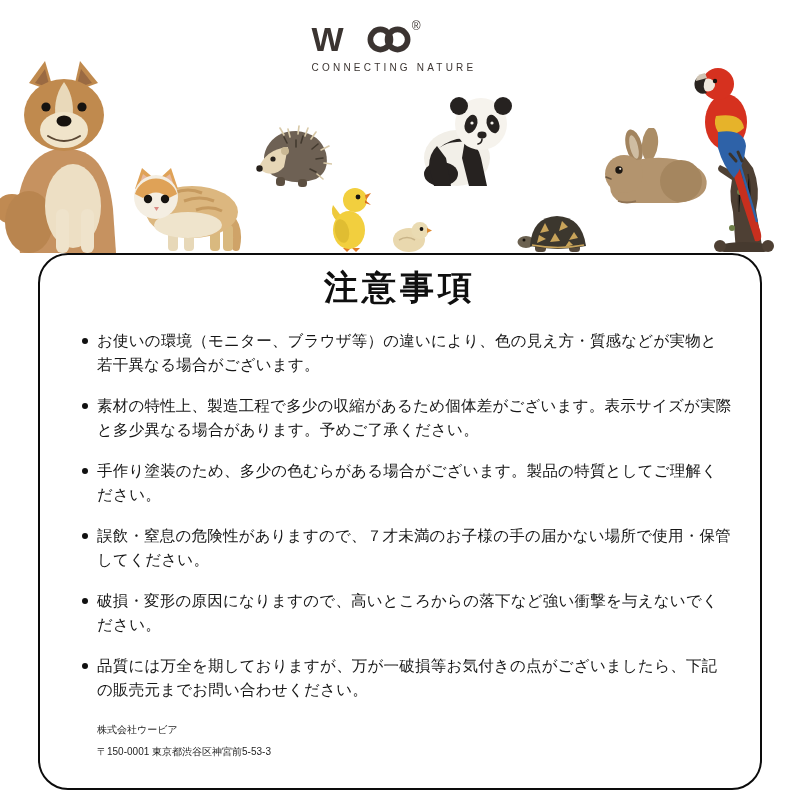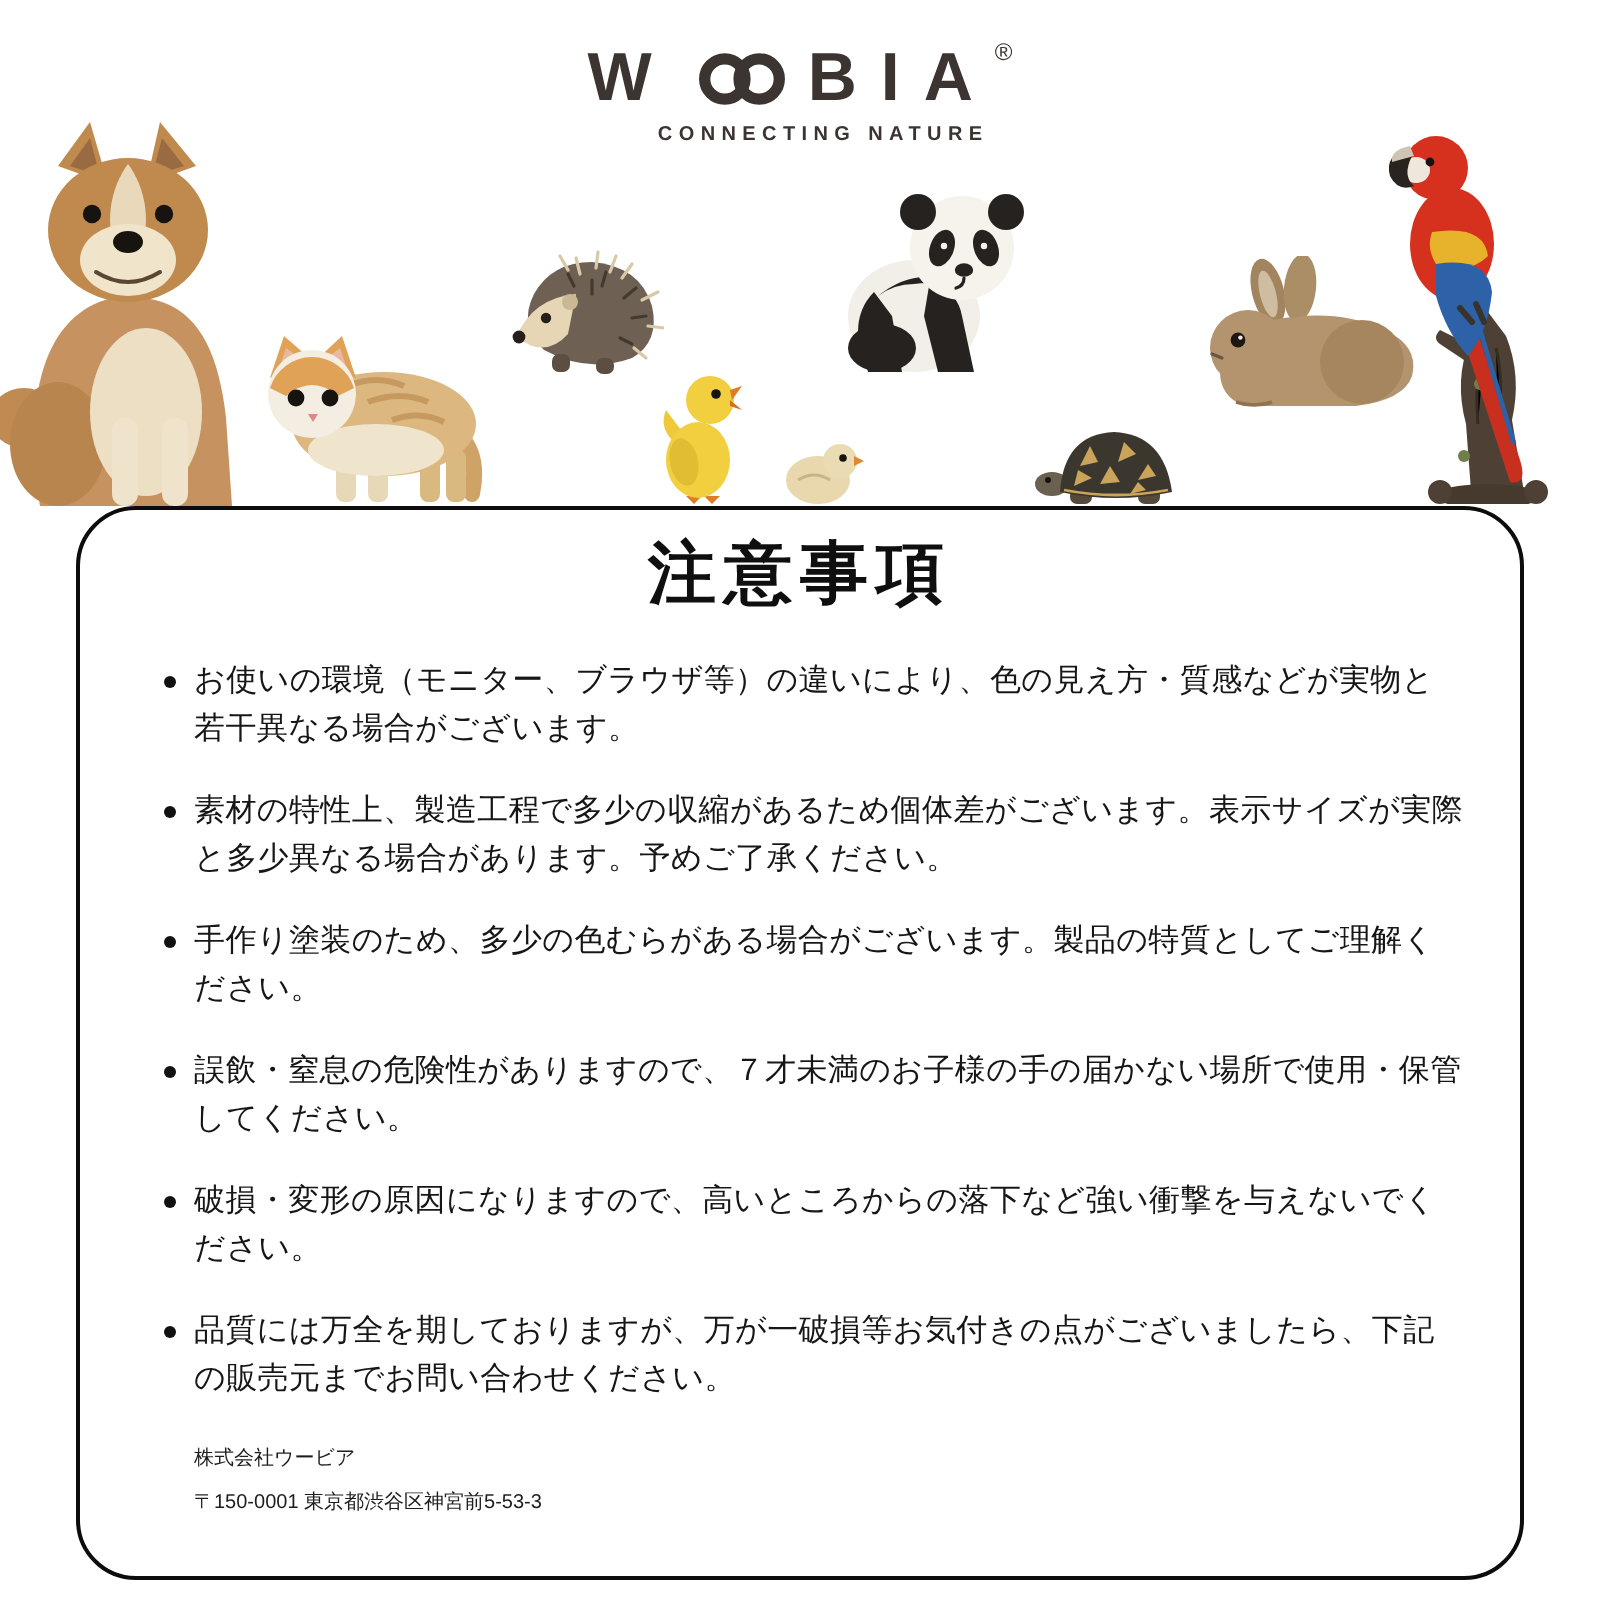--- a/index.html
+++ b/index.html
@@ -7,21 +7,21 @@
     width:800px;height:800px;background:#ffffff;overflow:hidden;
     font-family:"Liberation Sans",sans-serif;position:relative;
   }
   
   .hero{position:relative;height:253px;z-index:2}
   .brand{width:max-content;margin:0 auto;padding-top:22px;position:relative;z-index:3}
   .logo-row{display:flex;align-items:center;gap:9px;color:#3b3431}
   .logo-letters{font-size:34px;font-weight:600;letter-spacing:12px;line-height:1;color:#3b3431}
   .logo-letters.right{letter-spacing:12px}
   .reg{font-size:12px;font-weight:400;align-self:flex-start;margin-left:-10px;margin-top:-3px;color:#3b3431}
-  .tagline{font-size:10px;font-weight:700;letter-spacing:3.2px;color:#3b3431;text-align:right;margin-top:6px;padding-right:12px}
+  .tagline{font-size:10px;font-weight:400;letter-spacing:3.2px;color:#3b3431;text-align:right;margin-top:6px;padding-right:12px}
   
   .figure{position:absolute;z-index:2}
   
   .notice-box{
     position:absolute;left:38px;top:253px;width:724px;height:537px;
     border:2px solid #0c0c0c;border-radius:30px;background:#fff;
     box-sizing:border-box;z-index:1;
   }
   .notice-title{
     margin:12px 0 0;text-align:center;font-size:34px;font-weight:700;
@@ -43,21 +43,20 @@
 
 <div class="hero">
 
   <div class="brand">
     <div class="logo-row">
       <span class="logo-letters">W</span>
       <svg width="48" height="27" viewBox="0 0 38 22">
         <circle cx="12" cy="11" r="8.2" fill="none" stroke="#3b3431" stroke-width="4.6"></circle>
         <circle cx="26" cy="11" r="8.2" fill="none" stroke="#3b3431" stroke-width="4.6"></circle>
       </svg>
-      <span class="logo-letters right">BIA</span>
       <span class="reg">®</span>
     </div>
     <div class="tagline">CONNECTING NATURE</div>
   </div>
 
   <svg class="figure" style="left:-4px;top:59px" width="126" height="194" viewBox="0 0 126 194">
     <ellipse cx="16" cy="150" rx="17" ry="15" fill="#c08a52"></ellipse>
     <path d="M24,194 C15,140 26,98 60,90 C96,86 112,106 117,150 L120,194 Z" fill="#c69260"></path>
     <ellipse cx="33" cy="163" rx="24" ry="31" fill="#b9854f"></ellipse>
     <ellipse cx="77" cy="147" rx="28" ry="42" fill="#eddfc4"></ellipse>

